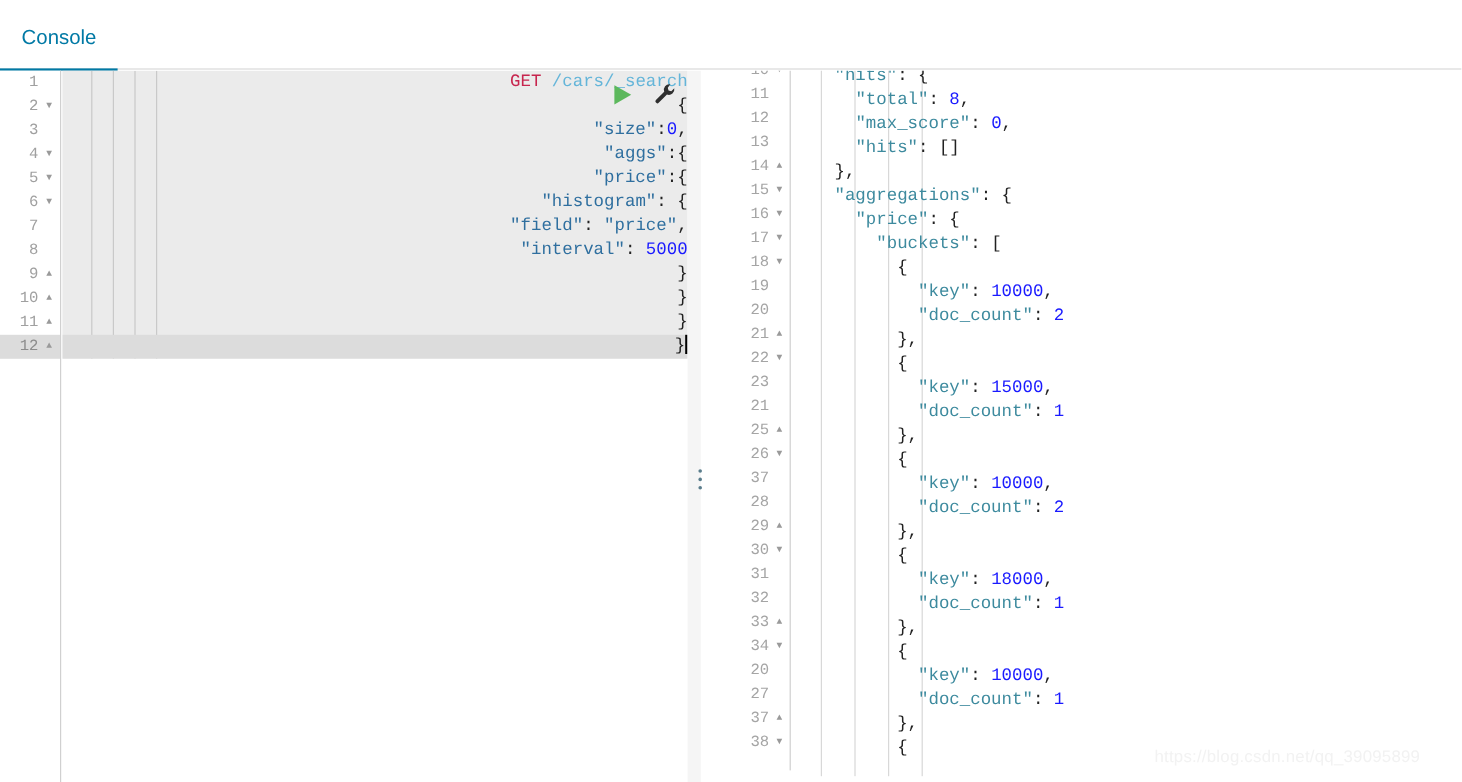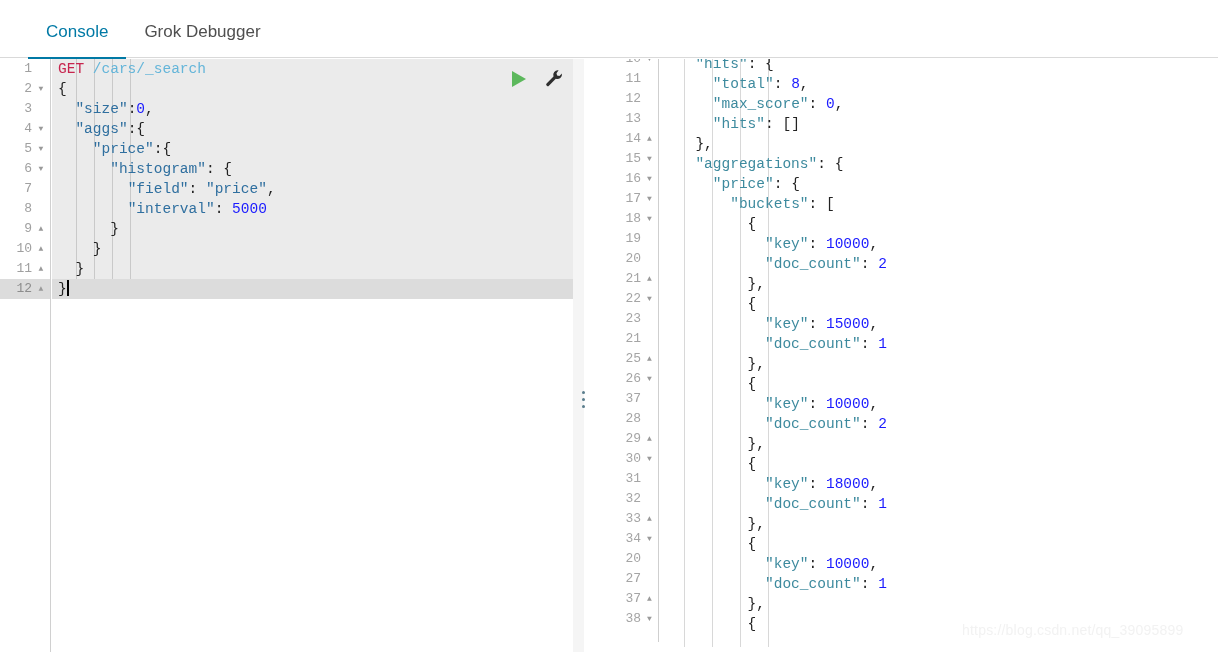--- a/index.html
+++ b/index.html
@@ -10,21 +10,20 @@
     font-family: "Liberation Sans", sans-serif;
     overflow: hidden;
   }
   #app { position: relative; width: 1218px; height: 652px; background:#fff; }
 
   
   .tabbar {
     position: absolute; top: 0; left: 0; width: 1218px; height: 58px;
     background: #ffffff;
     border-bottom: 1px solid #d9d9d9;
-    padding-left: 28px;
   }
   .tabs { display: flex; align-items: flex-end; height: 58px; padding-left: 0; }
   .tab {
     font-size: 17px;
     color: #4f4f4f;
     padding: 0 18px 18px 18px;
     line-height: 1;
     cursor: pointer;
     position: relative;
     white-space: nowrap;
@@ -71,20 +70,21 @@
     overflow: hidden;
   }
   .cline {
     height: 20px; line-height: 20px;
     font-family: "Liberation Mono", monospace;
     font-size: 14.5px;
     white-space: pre;
     padding-left: 6px;
     color: #222;
     position: relative;
+    text-align: right;
   }
   .cline.active { background: #dcdcdc; }
 
   .editor-scrollstrip {
     position: absolute; top: 0; left: 573px; width: 11px; height: 593px;
     background: #f5f5f5;
   }
 
   
   .iguide {
@@ -187,21 +187,20 @@
   }
 </style>
 </head>
 <body>
 
 <div id="app">
 
   <div class="tabbar">
     <div class="tabs" id="tabs-host">
         <div class="tab active">Console</div>
-        <div class="tab">Grok Debugger</div>
       </div>
   </div>
 
   <div class="editor-pane">
     <div class="editor-gutter" id="editor-gutter">
         <div class="gline">1</div>
         <div class="gline">2<span class="fold">▼</span></div>
         <div class="gline">3</div>
         <div class="gline">4<span class="fold">▼</span></div>
         <div class="gline">5<span class="fold">▼</span></div>

